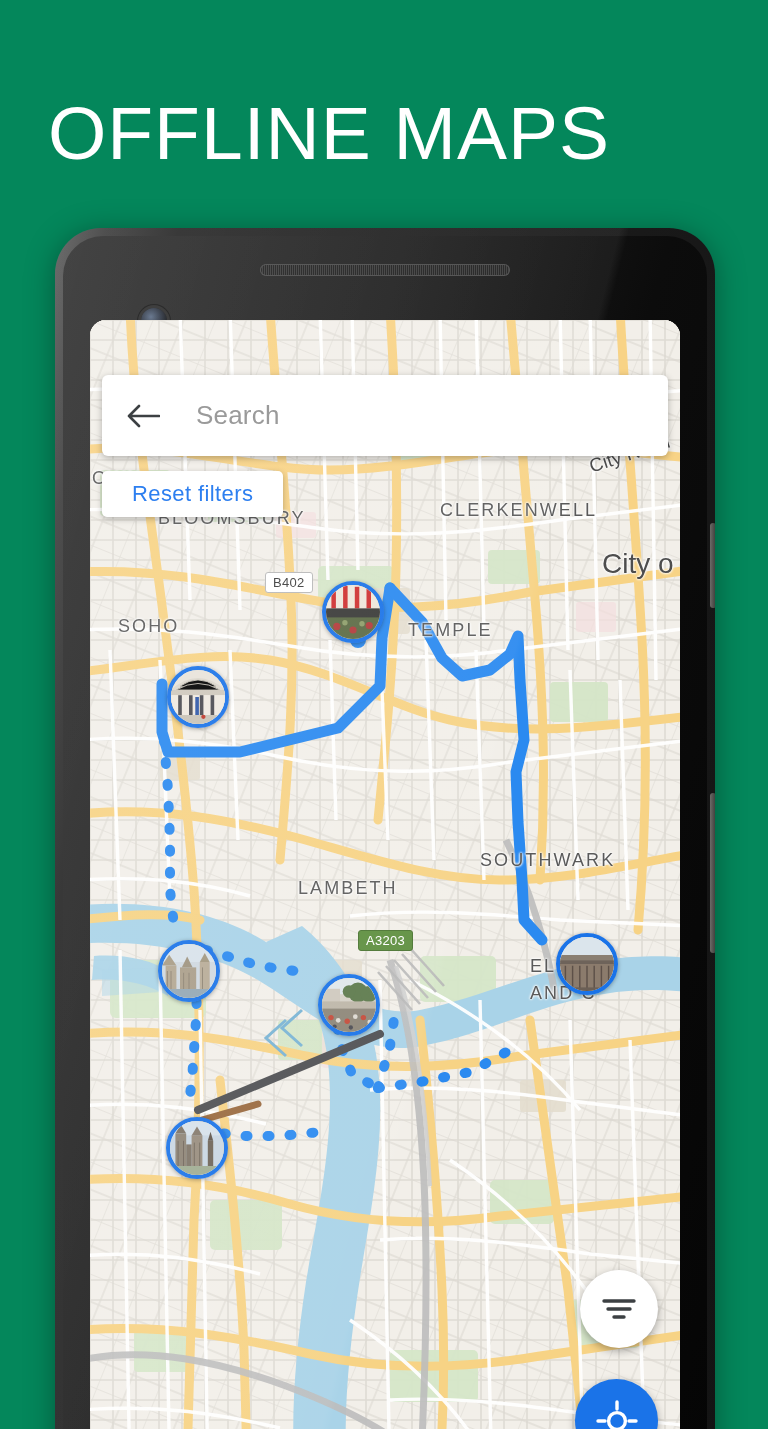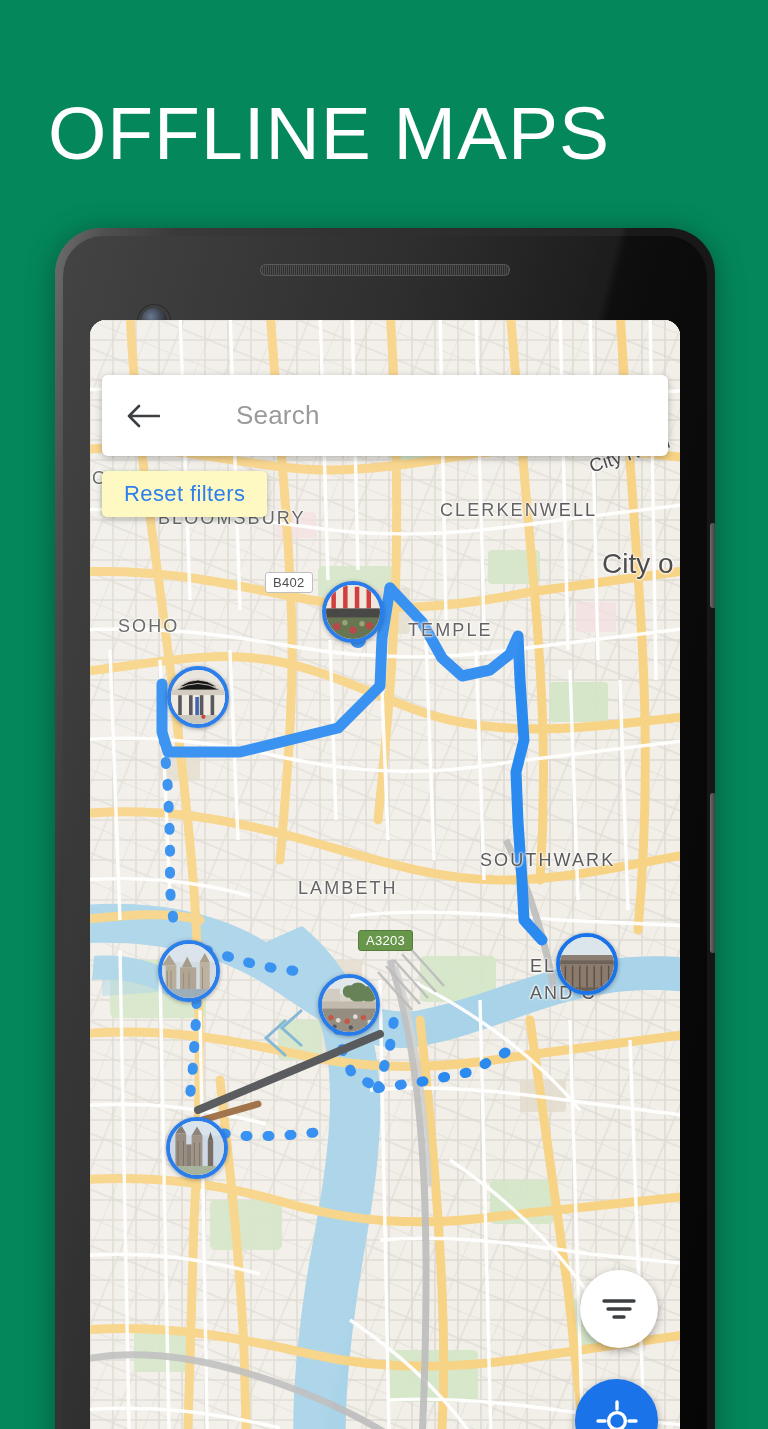--- a/index.html
+++ b/index.html
@@ -121,32 +121,31 @@
   }
   .status-icons { display:flex; align-items:center; gap:7px; }
 
   
   .searchbar {
     position:absolute; left:12px; top:55px; width:566px; height:81px;
     background:#fff; border-radius:6px;
     box-shadow:0 2px 7px rgba(0,0,0,.28);
     display:flex; align-items:center; padding-left:24px;
     z-index:18;
-    gap:40px;
   }
   .search-placeholder {
     margin-left:36px; color:#9a9a9a; font-size:26px; letter-spacing:.2px;
   }
 
   
   .chip {
     position:absolute; left:12px; top:151px;
-    height:46px; padding:0 22px;
+    height:46px; padding:0 30px;
     display:flex; align-items:center;
-    background:#fef9c3; border-radius:5px;
+    background:#ffffff; border-radius:5px;
     box-shadow:0 2px 6px rgba(0,0,0,.25);
     color:#2d7ff0; font-size:22px; letter-spacing:.4px;
     z-index:17;
   }
 
   
   .fab {
     position:absolute; border-radius:50%;
     display:flex; align-items:center; justify-content:center;
     box-shadow:0 3px 8px rgba(0,0,0,.32);

